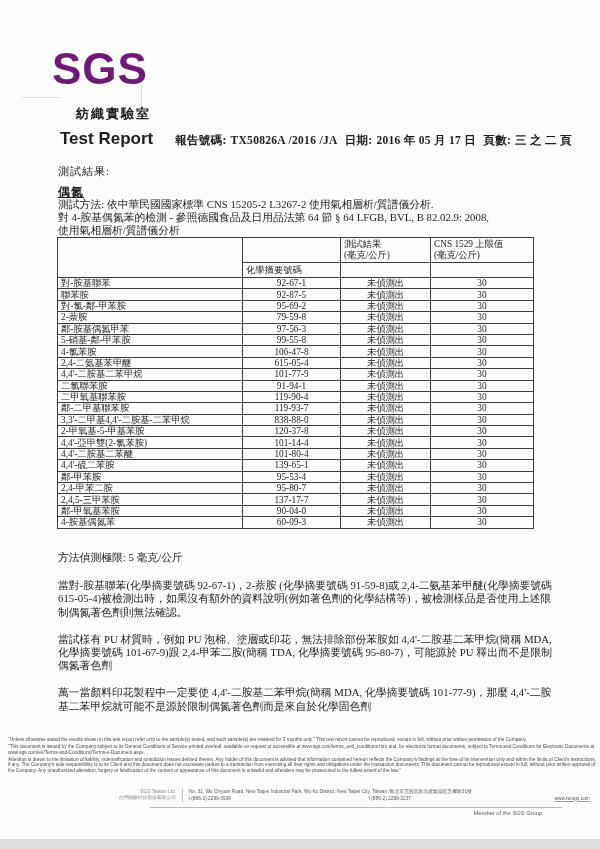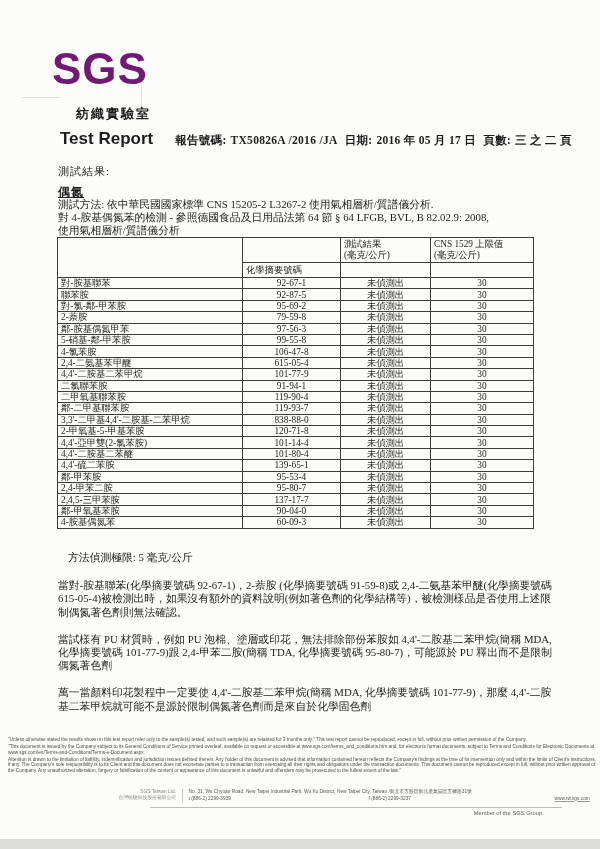--- a/index.html
+++ b/index.html
@@ -30,21 +30,21 @@
   table.azo td { border:1px solid #3c3c3c; padding:0 3px; overflow:hidden; white-space:nowrap; }
   table.azo thead td { text-align:left; vertical-align:middle; }
   .hA td { height:24px; line-height:11px; }
   .hB td { height:14px; }
   tbody td { height:10.4px; line-height:10px; }
   td.c-name { text-align:left; }
   td.c-cas, td.c-res, td.c-lim { text-align:center; }
   .remarks { position:absolute; left:58px; top:551px; width:500px; font-size:10.8px; display:flex; }
   .rem-label { width:57px; flex:0 0 57px; letter-spacing:1px; }
   .rem-body { flex:1; line-height:13.2px; }
-  .rem-body .det { margin:0 0 15px 10px; }
+  .rem-body .det { margin:0 0 15px 0; }
   .rem-body p { margin:0 0 14px 0; }
   .fineprint {
     position:absolute; left:8px; top:737px; width:1002px;
     transform:scale(0.59); transform-origin:0 0;
     font-family:"Liberation Sans","DejaVu Sans",sans-serif;
     font-size:8px; line-height:9.6px; color:#4b4b4b;
   }
   .fineprint p { margin:0 0 2px 0; }
   .addr-block {
     position:absolute; left:8px; top:789px; width:985px;
@@ -195,21 +195,21 @@
         <td class="c-lim">30</td>
       </tr>
         <tr>
         <td class="c-name">3,3'-二甲基4,4'-二胺基-二苯甲烷</td>
         <td class="c-cas">838-88-0</td>
         <td class="c-res">未偵測出</td>
         <td class="c-lim">30</td>
       </tr>
         <tr>
         <td class="c-name">2-甲氧基-5-甲基苯胺</td>
-        <td class="c-cas">120-71-8</td>
+        <td class="c-cas">120-37-8</td>
         <td class="c-res">未偵測出</td>
         <td class="c-lim">30</td>
       </tr>
         <tr>
         <td class="c-name">4,4'-亞甲雙(2-氯苯胺)</td>
         <td class="c-cas">101-14-4</td>
         <td class="c-res">未偵測出</td>
         <td class="c-lim">30</td>
       </tr>
         <tr>
@@ -254,21 +254,21 @@
         <td class="c-res">未偵測出</td>
         <td class="c-lim">30</td>
       </tr>
       </tbody>
   </table>
 
   <div class="remarks">
     <div class="rem-body">
       <div class="det">方法偵測極限: 5 毫克/公斤</div>
       <p>當對-胺基聯苯(化學摘要號碼 92-67-1)，2-萘胺 (化學摘要號碼 91-59-8)或 2,4-二氨基苯甲醚(化學摘要號碼 615-05-4)被檢測出時，如果沒有額外的資料說明(例如著色劑的化學結構等)，被檢測樣品是否使用上述限制偶氮著色劑則無法確認。</p>
-      <p>當試樣有 PU 材質時，例如 PU 泡棉、塗層或印花，無法排除部份苯胺如 4,4'-二胺基二苯甲烷(簡稱 MDA, 化學摘要號碼 101-77-9)跟 2,4-甲苯二胺(簡稱 TDA, 化學摘要號碼 95-80-7)，可能源於 PU 釋出而不是限制偶氮著色劑</p>
+      <p>當試樣有 PU 材質時，例如 PU 泡棉、塗層或印花，無法排除部份苯胺如 4,4'-二胺基二苯甲烷(簡稱 MDA, 化學摘要號碼 101-67-9)跟 2,4-甲苯二胺(簡稱 TDA, 化學摘要號碼 95-80-7)，可能源於 PU 釋出而不是限制偶氮著色劑</p>
       <p>萬一當顏料印花製程中一定要使 4,4'-二胺基二苯甲烷(簡稱 MDA, 化學摘要號碼 101-77-9)，那麼 4,4'-二胺基二苯甲烷就可能不是源於限制偶氮著色劑而是來自於化學固色劑</p>
     </div>
   </div>
 
   <div class="fineprint">
     <p>"Unless otherwise stated the results shown in this test report refer only to the sample(s) tested, and such sample(s) are retained for 3 months only." This test report cannot be reproduced, except in full, without prior written permission of the Company.</p>
     <p>"This document is issued by the Company subject to its General Conditions of Service printed overleaf, available on request or accessible at www.sgs.com/terms_and_conditions.htm and, for electronic format documents, subject to Terms and Conditions for Electronic Documents at www.sgs.com/en/Terms-and-Conditions/Terms-e-Document.aspx.</p>
     <p>Attention is drawn to the limitation of liability, indemnification and jurisdiction issues defined therein. Any holder of this document is advised that information contained hereon reflects the Company's findings at the time of its intervention only and within the limits of Client's instructions, if any. The Company's sole responsibility is to its Client and this document does not exonerate parties to a transaction from exercising all their rights and obligations under the transaction documents. This document cannot be reproduced except in full, without prior written approval of the Company. Any unauthorized alteration, forgery or falsification of the content or appearance of this document is unlawful and offenders may be prosecuted to the fullest extent of the law."</p>
   </div>
 

